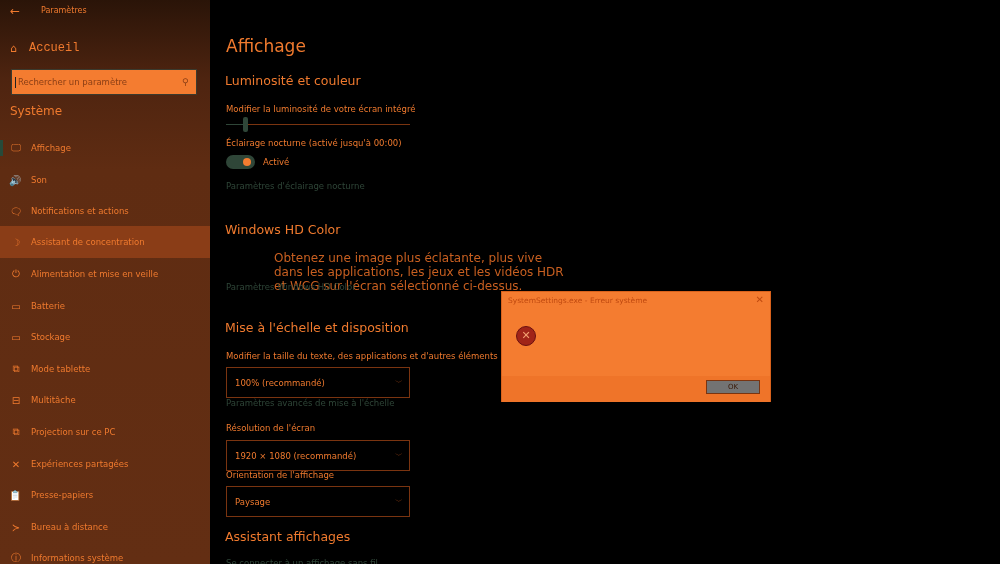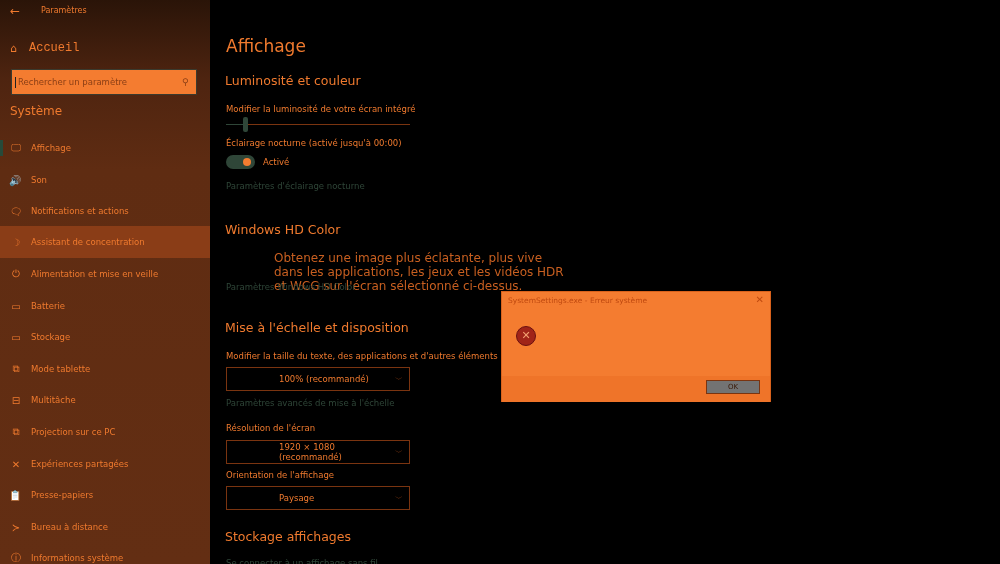--- a/index.html
+++ b/index.html
@@ -41,22 +41,22 @@
     .lbl-sm { position:absolute; left:16px; font-size:8.5px; color:#f07a2e; }
     .link { position:absolute; left:16px; font-size:8.5px; color:#2f4638; }
     .desc { position:absolute; left:32px; font-size:12px; color:#c85f20; line-height:14px; width:300px;margin-left:32px; }
     .slider-track { position:absolute; left:16px; top:124px; width:184px; height:1px; background:#7a3410; }
     .slider-fill { position:absolute; left:16px; top:124px; width:18px; height:1px; background:#2f4638; }
     .slider-thumb { position:absolute; left:33px; top:117px; width:5px; height:15px; background:#2f4638; border-radius:2px; }
     .toggle { position:absolute; left:16px; top:155px; width:29px; height:14px; border-radius:7px; background:#2f4638; }
     .toggle .knob { position:absolute; right:4px; top:3px; width:8px; height:8px; border-radius:50%; background:#f47c30; }
     .toggle-lbl { position:absolute; left:53px; top:157px; font-size:8.5px; color:#f07a2e; }
     .dropdown {
-      position:absolute; left:16px; width:184px; height:24px; box-sizing:border-box;
-      border:1px solid #7a3410; display:flex; align-items:center; justify-content:space-between;padding-left:44px;
+      position:absolute; left:16px; width:184px; height:31px; box-sizing:border-box;
+      border:1px solid #7a3410; display:flex; align-items:center; justify-content:space-between;
     }
     .dropdown .val { margin-left:8px; font-size:8.5px; color:#f07a2e; }
     .dropdown .chev { margin-right:6px; font-size:8px; color:#7a3410; }
     .dialog {
       position:absolute; left:501px; top:291px; width:270px; height:111px;
       background:#f47c30; box-sizing:border-box; border:1px solid #d8621c;
     }
     .dialog .title { position:absolute; left:6px; top:4px; font-size:7.5px; color:#c04a10; }
     .dialog .close { position:absolute; right:6px; top:2px; font-size:10px; color:#c04a10; }
     .dialog .err-icon {
@@ -179,21 +179,21 @@
   <div class="dropdown" style="top:440px">
     <span class="val">1920 × 1080 (recommandé)</span>
     <span class="chev">﹀</span>
   </div>
   <div class="lbl-sm" style="top:470px">Orientation de l'affichage</div>
   <div class="dropdown" style="top:486px">
     <span class="val">Paysage</span>
     <span class="chev">﹀</span>
   </div>
 
-  <div class="h2" style="top:529px">Stockage affichages</div>
+  <div class="h2" style="top:529px">Assistant affichages</div>
   <div class="link" style="top:558px">Se connecter à un affichage sans fil</div>
 </div>
 
 <div class="dialog">
   <span class="title">SystemSettings.exe - Erreur système</span>
   <span class="close">✕</span>
   <span class="err-icon">✕</span>
   <div class="footer">
     <span class="ok">OK</span>
   </div>

